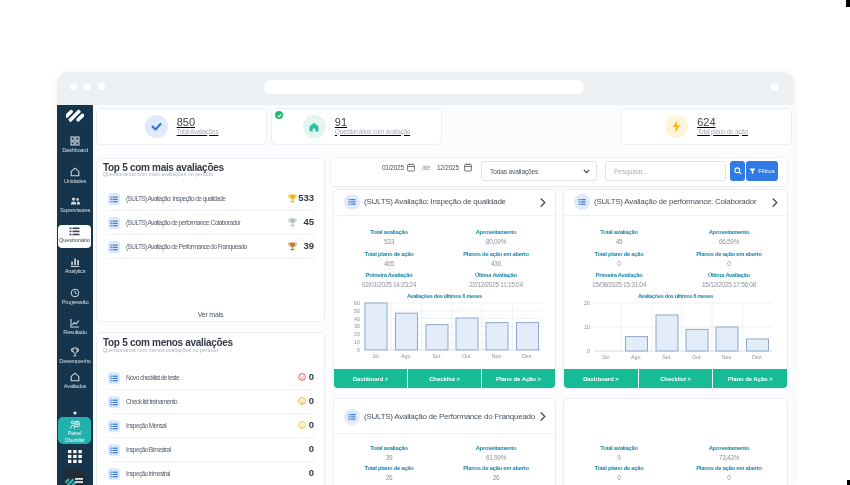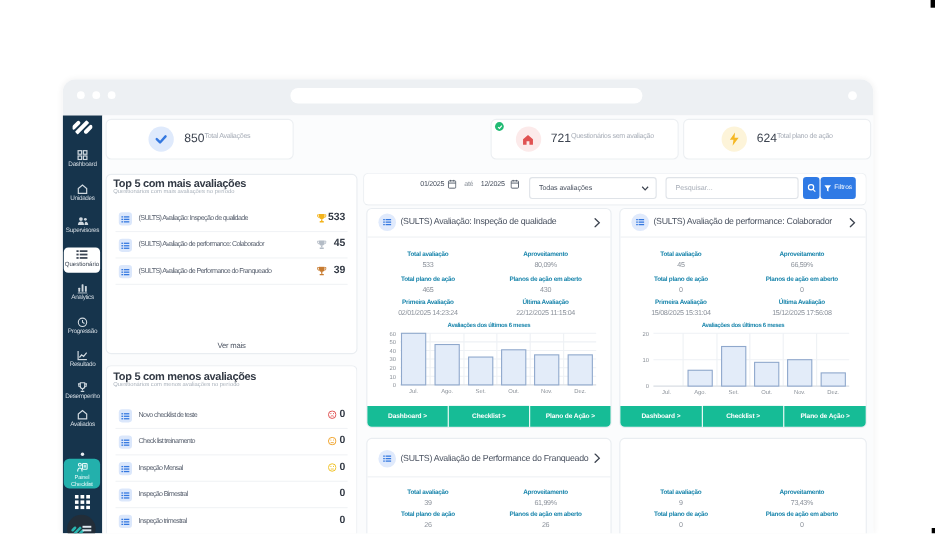--- a/index.html
+++ b/index.html
@@ -16,21 +16,21 @@
   #main { left:36px; top:33px; width:701px; height:380px; background:#fbfcfd; }
   
   .sbitem { width:36px; text-align:center; color:#d3dbe2; font-size:5.8px; letter-spacing:-0.3px; position:absolute; white-space:nowrap; }
   .sbitem svg { display:block; margin:0 auto 1px; }
   .rowico2 svg, .rowicon svg, .bpico svg, .cicon svg, .badge svg, .bpchev svg { display:block; }
   .sbhl { position:absolute; left:1px; width:33px; border-radius:4px; text-align:center; }
   
   .card { position:absolute; top:3px; height:37px; width:171px; background:#fff; border:1px solid #eceff2; border-radius:5px; }
   .cgroup { position:absolute; left:0; top:0; width:100%; height:100%; display:flex; align-items:center; justify-content:center; gap:9px; }
   .cicon { width:23px; height:23px; border-radius:50%; display:flex; align-items:center; justify-content:center; flex:0 0 auto; }
-  .ctext { display:flex; flex-direction:row; margin-top:-2px; }
+  .ctext { display:flex; flex-direction:column; margin-top:-2px;text-decoration:underline; }
   .cnum { font-size:11px; color:#3d4450; line-height:12px; }
   .clab { font-size:6.5px; letter-spacing:-0.3px; color:#a8aeb8; line-height:8px; white-space:nowrap; }
   .badge { position:absolute; left:3px; top:2px; width:8px; height:8px; border-radius:50%; background:#21ba73; display:flex; align-items:center; justify-content:center; z-index:2; }
   
   .panel { position:absolute; background:#fff; border:1px solid #e9edf1; border-radius:5px; }
   .ptitle { font-size:10px; font-weight:bold; color:#333a45; letter-spacing:-0.3px; white-space:nowrap; }
   .psub { font-size:5.3px; color:#a9b1bb; white-space:nowrap; }
   .row { position:absolute; left:8px; right:8px; height:24px; border-bottom:1px solid #f1f3f6; }
   .rowicon { position:absolute; left:3px; top:6px; width:12px; height:12px; border-radius:3px; background:#dbe7fb; display:flex; align-items:center; justify-content:center; }
   .rowtxt { position:absolute; left:21px; top:8px; font-size:6.5px; letter-spacing:-0.6px; color:#5a6270; white-space:nowrap; }
@@ -202,35 +202,35 @@
               <svg width="13" height="13" viewBox="0 0 13 13">
                 <path d="M2.5 6.5 L5.5 9.5 L10.5 4" stroke="#3478e0" stroke-width="2.2" fill="none" stroke-linecap="round" stroke-linejoin="round"></path>
               </svg>
             </span>
         <span class="ctext">
               <span class="cnum">850</span>
               <span class="clab">Total Avaliações</span>
             </span>
           </div>
       </div>
-      <div class="card" style="left:353px;">
+      <div class="card" style="left:178px;">
         <div class="badge">
             <svg width="5" height="5" viewBox="0 0 6 6">
               <path d="M1 3 L2.5 4.5 L5 1.5" stroke="#fff" stroke-width="1.3" fill="none"></path>
             </svg>
           </div>
         <div class="cgroup">
-            <span class="cicon" style="background:#fceaea;">
+            <span class="cicon" style="background:#e2f5ef;">
               <svg width="12" height="12" viewBox="0 0 12 12">
-                <path d="M1.5 5.5 L6 1.8 L10.5 5.5 L10.5 10.5 L7.3 10.5 L7.3 7.5 L4.7 7.5 L4.7 10.5 L1.5 10.5 Z" fill="#e05252"></path>
+                <path d="M1.5 5.5 L6 1.8 L10.5 5.5 L10.5 10.5 L7.3 10.5 L7.3 7.5 L4.7 7.5 L4.7 10.5 L1.5 10.5 Z" fill="#2dbf9e"></path>
               </svg>
             </span>
         <span class="ctext">
-              <span class="cnum">721</span>
-              <span class="clab">Questionários sem avaliação</span>
+              <span class="cnum">91</span>
+              <span class="clab">Questionários com avaliação</span>
             </span>
           </div>
       </div>
       <div class="card" style="left:528px;">
         <div class="cgroup">
             <span class="cicon" style="background:#fdf4d9;">
               <svg width="11" height="13" viewBox="0 0 11 13">
                 <path d="M6.2 0.5 L1.5 7 L4.8 7 L4 12.5 L9.5 5.2 L5.8 5.2 Z" fill="#f5b723"></path>
               </svg>
             </span>

